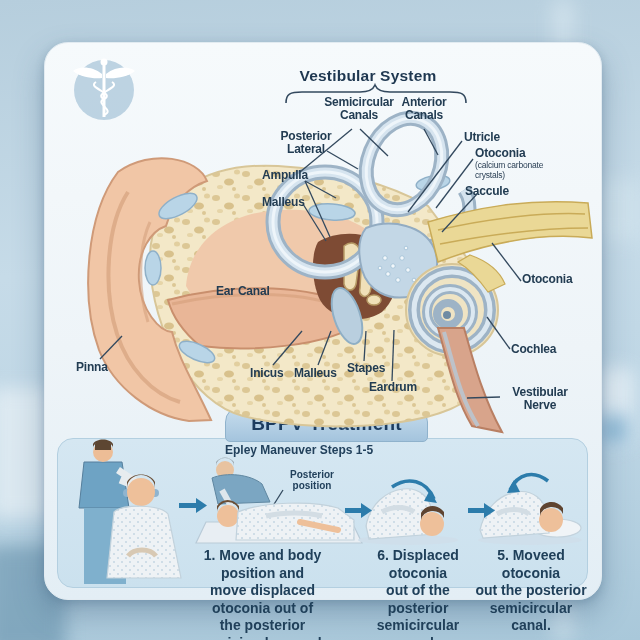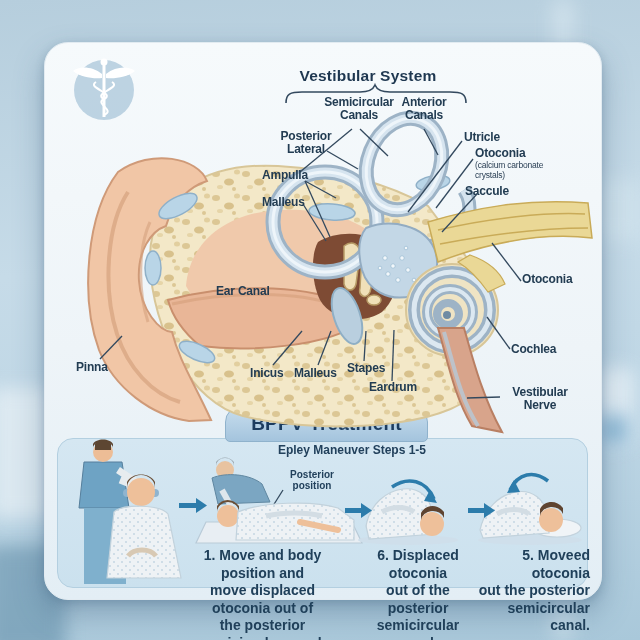--- a/index.html
+++ b/index.html
@@ -12,21 +12,21 @@
         border:1px solid #e2ebf1;border-radius:24px;
         box-shadow:0 14px 30px rgba(60,95,125,.38),0 3px 8px rgba(60,95,125,.25);}
   .panel{position:absolute;left:57px;top:438px;width:529px;height:148px;
          background:linear-gradient(180deg,#d5e7f2 0%,#cbe1ee 100%);
          border:1px solid #b3cfe0;border-radius:16px;}
   .banner{position:absolute;left:225px;top:406px;width:201px;height:34px;
           background:linear-gradient(180deg,#c8deee 0%,#a4c4dd 100%);
           border:1px solid #8fb2cc;border-radius:16px 16px 5px 5px;
           display:flex;align-items:center;justify-content:center;
           font-weight:bold;font-size:19px;color:#1c3c5f;letter-spacing:.2px;}
-  .subtitle{position:absolute;left:225px;top:443px;width:201px;text-align:right;
+  .subtitle{position:absolute;left:225px;top:443px;width:201px;text-align:left;
             font-weight:bold;font-size:12px;color:#22415c;}
   .lbl{position:absolute;font-size:12px;line-height:1.1;font-weight:bold;
        color:#223c52;white-space:pre-line;letter-spacing:-.2px;}
   .lbl.center{text-align:center;}
   .lbl.sub{font-size:8.5px;font-weight:normal;line-height:1.15;color:#2c4156;}
   .title{position:absolute;left:288px;top:67px;width:160px;text-align:center;
          font-size:15.5px;font-weight:bold;color:#1e3750;letter-spacing:.2px;}
   .cap{position:absolute;font-size:14px;line-height:1.25;font-weight:bold;
        color:#20405a;text-align:center;white-space:pre-line;}
   .poslbl{position:absolute;left:283px;top:469px;width:58px;text-align:center;
@@ -267,17 +267,17 @@
 Nerve</div>
 
   <div class="poslbl">Posterior
 position</div>
   <div class="cap" style="left:185px;top:547px;width:155px;">1. Move and body position and
 move displaced otoconia out of
 the posterior semicircular canal.</div>
   <div class="cap" style="left:356px;top:547px;width:124px;">6. Displaced otoconia
 out of the posterior
 semicircular canal.</div>
-  <div class="cap" style="left:472px;top:547px;width:118px;text-align:right;">5. Moveed otoconia
+  <div class="cap" style="left:472px;top:547px;width:118px;">5. Moveed otoconia
 out the posterior
 semicircular canal.</div>
 
 </div>
 
 </body></html>

